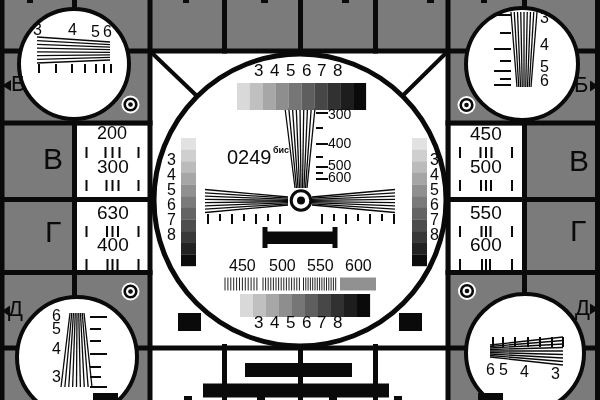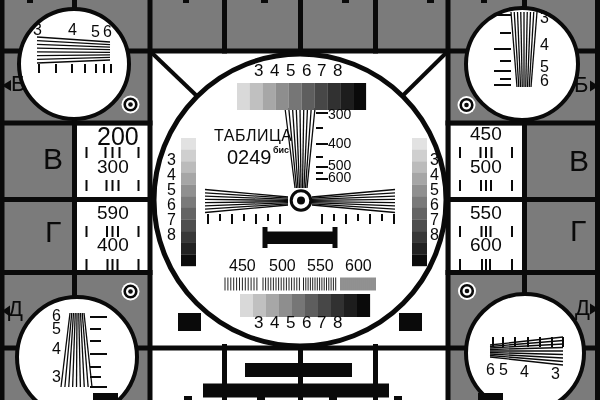--- a/index.html
+++ b/index.html
@@ -363,21 +363,20 @@
 
 <span class="t" style="left:11px;top:73px;font-size:22px;">Б</span>
 <span class="t" style="left:43px;top:144px;font-size:30px;">В</span>
 <span class="t" style="left:45px;top:217px;font-size:30px;">Г</span>
 <span class="t" style="left:8px;top:298px;font-size:22px;">Д</span>
 <span class="t" style="left:574px;top:74px;font-size:22px;">Б</span>
 <span class="t" style="left:569px;top:146px;font-size:30px;">В</span>
 <span class="t" style="left:570px;top:216px;font-size:30px;">Г</span>
 <span class="t" style="left:575px;top:297px;font-size:22px;">Д</span>
 
-<span class="t" style="left:214px;top:128px;font-size:16px;letter-spacing:0.5px;">ТАБЛИЦА</span>
 <span class="t" style="left:227px;top:147px;font-size:20px;">0249</span>
 <span class="sup t" style="left:273px;top:146px;font-size:9px;">бис</span>
 
 <span class="t" style="left:254px;top:62px;font-size:17px;">3</span>
 <span class="t" style="left:270px;top:62px;font-size:17px;">4</span>
 <span class="t" style="left:286px;top:62px;font-size:17px;">5</span>
 <span class="t" style="left:302px;top:62px;font-size:17px;">6</span>
 <span class="t" style="left:317px;top:62px;font-size:17px;">7</span>
 <span class="t" style="left:333px;top:62px;font-size:17px;">8</span>
 
@@ -405,23 +404,23 @@
 <span class="t" style="left:328px;top:107px;font-size:14px;">300</span>
 <span class="t" style="left:328px;top:136px;font-size:14px;">400</span>
 <span class="t" style="left:328px;top:158px;font-size:14px;">500</span>
 <span class="t" style="left:328px;top:170px;font-size:14px;">600</span>
 
 <span class="t" style="left:229px;top:258px;font-size:16px;">450</span>
 <span class="t" style="left:269px;top:258px;font-size:16px;">500</span>
 <span class="t" style="left:307px;top:258px;font-size:16px;">550</span>
 <span class="t" style="left:345px;top:258px;font-size:16px;">600</span>
 
-<span class="t" style="left:97px;top:124px;font-size:25px;">200</span>
+<span class="t" style="left:97px;top:124px;font-size:18px;">200</span>
 <span class="t" style="left:97px;top:157px;font-size:19px;">300</span>
-<span class="t" style="left:97px;top:203px;font-size:19px;">590</span>
+<span class="t" style="left:97px;top:203px;font-size:19px;">630</span>
 <span class="t" style="left:97px;top:235px;font-size:19px;">400</span>
 <span class="t" style="left:470px;top:124px;font-size:19px;">450</span>
 <span class="t" style="left:470px;top:157px;font-size:19px;">500</span>
 <span class="t" style="left:470px;top:203px;font-size:19px;">550</span>
 <span class="t" style="left:470px;top:235px;font-size:19px;">600</span>
 
 <span class="t" style="left:33px;top:22px;font-size:16px;">3</span>
 <span class="t" style="left:68px;top:22px;font-size:16px;">4</span>
 <span class="t" style="left:91px;top:24px;font-size:16px;">5</span>
 <span class="t" style="left:103px;top:24px;font-size:16px;">6</span>

